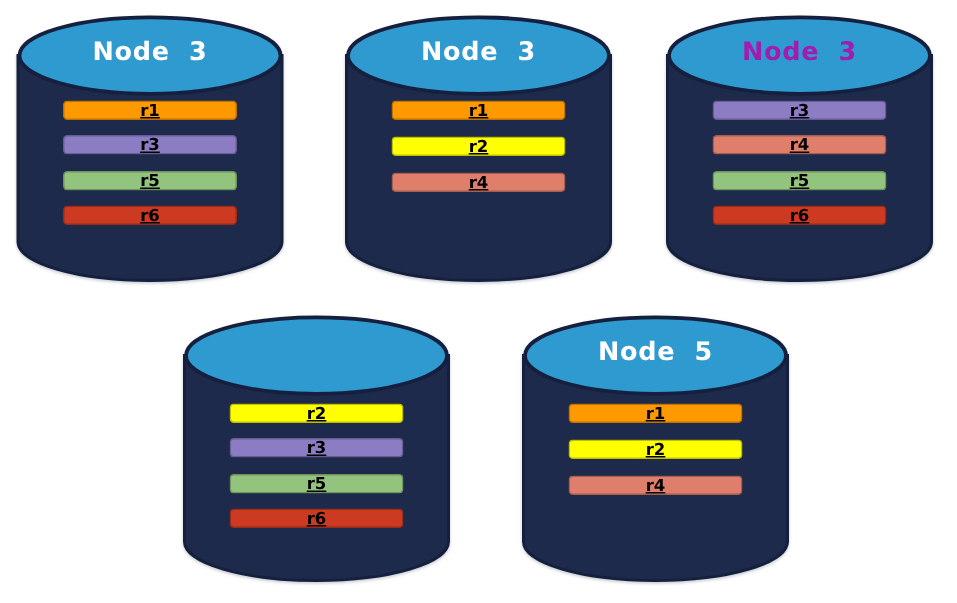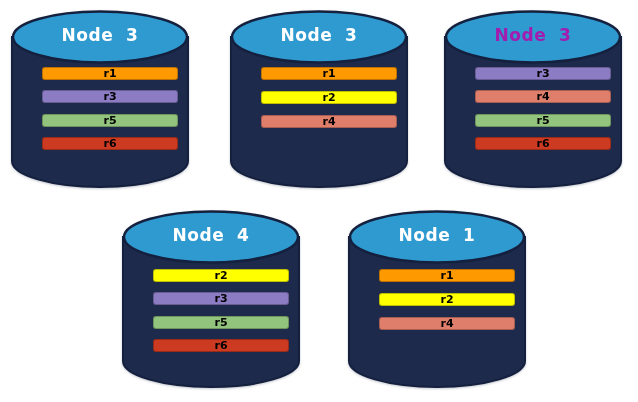--- a/index.html
+++ b/index.html
@@ -8,23 +8,23 @@
     font-family:"DejaVu Sans","Liberation Sans",sans-serif;
   }
   .node{position:absolute;width:180px;height:181px;}
   .node svg{position:absolute;left:0;top:0;filter:drop-shadow(0 1px 1px rgba(20,32,62,0.25));}
   .node-title{
     position:absolute;left:0;top:16px;width:180px;text-align:center;
     font-size:17px;font-weight:bold;letter-spacing:0.5px;white-space:pre;
     user-select:none;
   }
   .bar{
-    position:absolute;left:32px;width:136px;height:13px;
+    position:absolute;left:32px;width:116px;height:13px;
     border-radius:3px;border:1px solid rgba(0,0,0,0.25);box-sizing:border-box;
-    display:flex;align-items:center;justify-content:center;
+    display:flex;align-items:center;justify-content:center;text-decoration:underline;
   }
   .bar-label{
     font-size:11px;font-weight:bold;line-height:11px;user-select:none;
   }
 </style>
 </head>
 <body>
 
 <div class="canvas">
 
@@ -83,41 +83,40 @@
     <div class="bar" style="top: 128px; background-color: rgb(204, 59, 33);">
       <span class="bar-label" style="color: rgb(0, 0, 0);">r6</span>
       </div>
   </div>
 
   <div class="node" style="left:121px;top:209px;">
     <svg width="180" height="181" viewBox="0 0 180 181">
       <path stroke-width="2" d="M2 28 L2 152 A88 26 0 0 0 178 152 L178 28 Z" stroke="#14203E" fill="#1D2A4C"></path>
       <ellipse stroke-width="2.5" cx="90" cy="28" rx="87" ry="25.5" stroke="#14203E" fill="#2F9AD0"></ellipse>
     </svg>
-    <div class="node-title" style="color: rgb(255, 255, 255);">Node  4</div>
     <div class="bar" style="top: 60px; background-color: rgb(255, 255, 0);">
       <span class="bar-label" style="color: rgb(0, 0, 0);">r2</span>
       </div>
     <div class="bar" style="top: 83px; background-color: rgb(139, 124, 195);">
       <span class="bar-label" style="color: rgb(0, 0, 0);">r3</span>
       </div>
     <div class="bar" style="top: 107px; background-color: rgb(147, 196, 125);">
       <span class="bar-label" style="color: rgb(0, 0, 0);">r5</span>
       </div>
     <div class="bar" style="top: 130px; background-color: rgb(204, 59, 33);">
       <span class="bar-label" style="color: rgb(0, 0, 0);">r6</span>
       </div>
   </div>
 
   <div class="node" style="left:347px;top:209px;">
     <svg width="180" height="181" viewBox="0 0 180 181">
       <path stroke-width="2" d="M2 28 L2 152 A88 26 0 0 0 178 152 L178 28 Z" stroke="#14203E" fill="#1D2A4C"></path>
       <ellipse stroke-width="2.5" cx="90" cy="28" rx="87" ry="25.5" stroke="#14203E" fill="#2F9AD0"></ellipse>
     </svg>
-    <div class="node-title" style="color: rgb(255, 255, 255);">Node  1</div>
+    <div class="node-title" style="color: rgb(255, 255, 255);">Node  5</div>
     <div class="bar" style="top: 60px; background-color: rgb(255, 153, 0);">
       <span class="bar-label" style="color: rgb(0, 0, 0);">r1</span>
       </div>
     <div class="bar" style="top: 84px; background-color: rgb(255, 255, 0);">
       <span class="bar-label" style="color: rgb(0, 0, 0);">r2</span>
       </div>
     <div class="bar" style="top: 108px; background-color: rgb(222, 126, 107);">
       <span class="bar-label" style="color: rgb(0, 0, 0);">r4</span>
       </div>
   </div>

